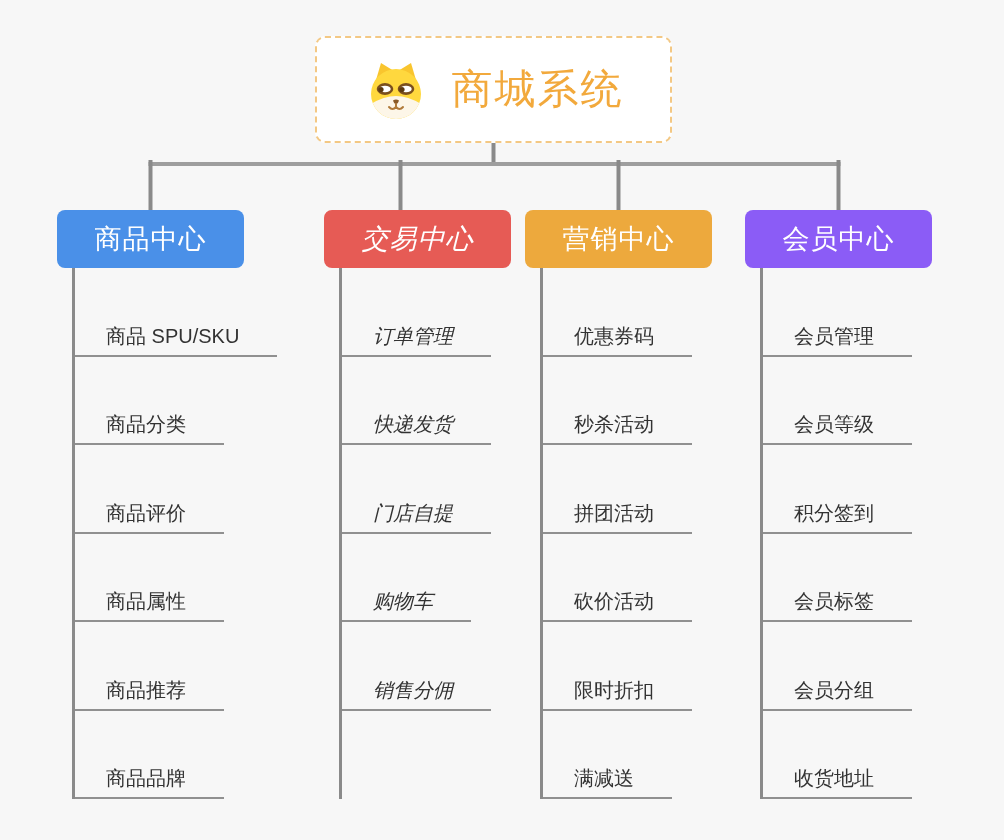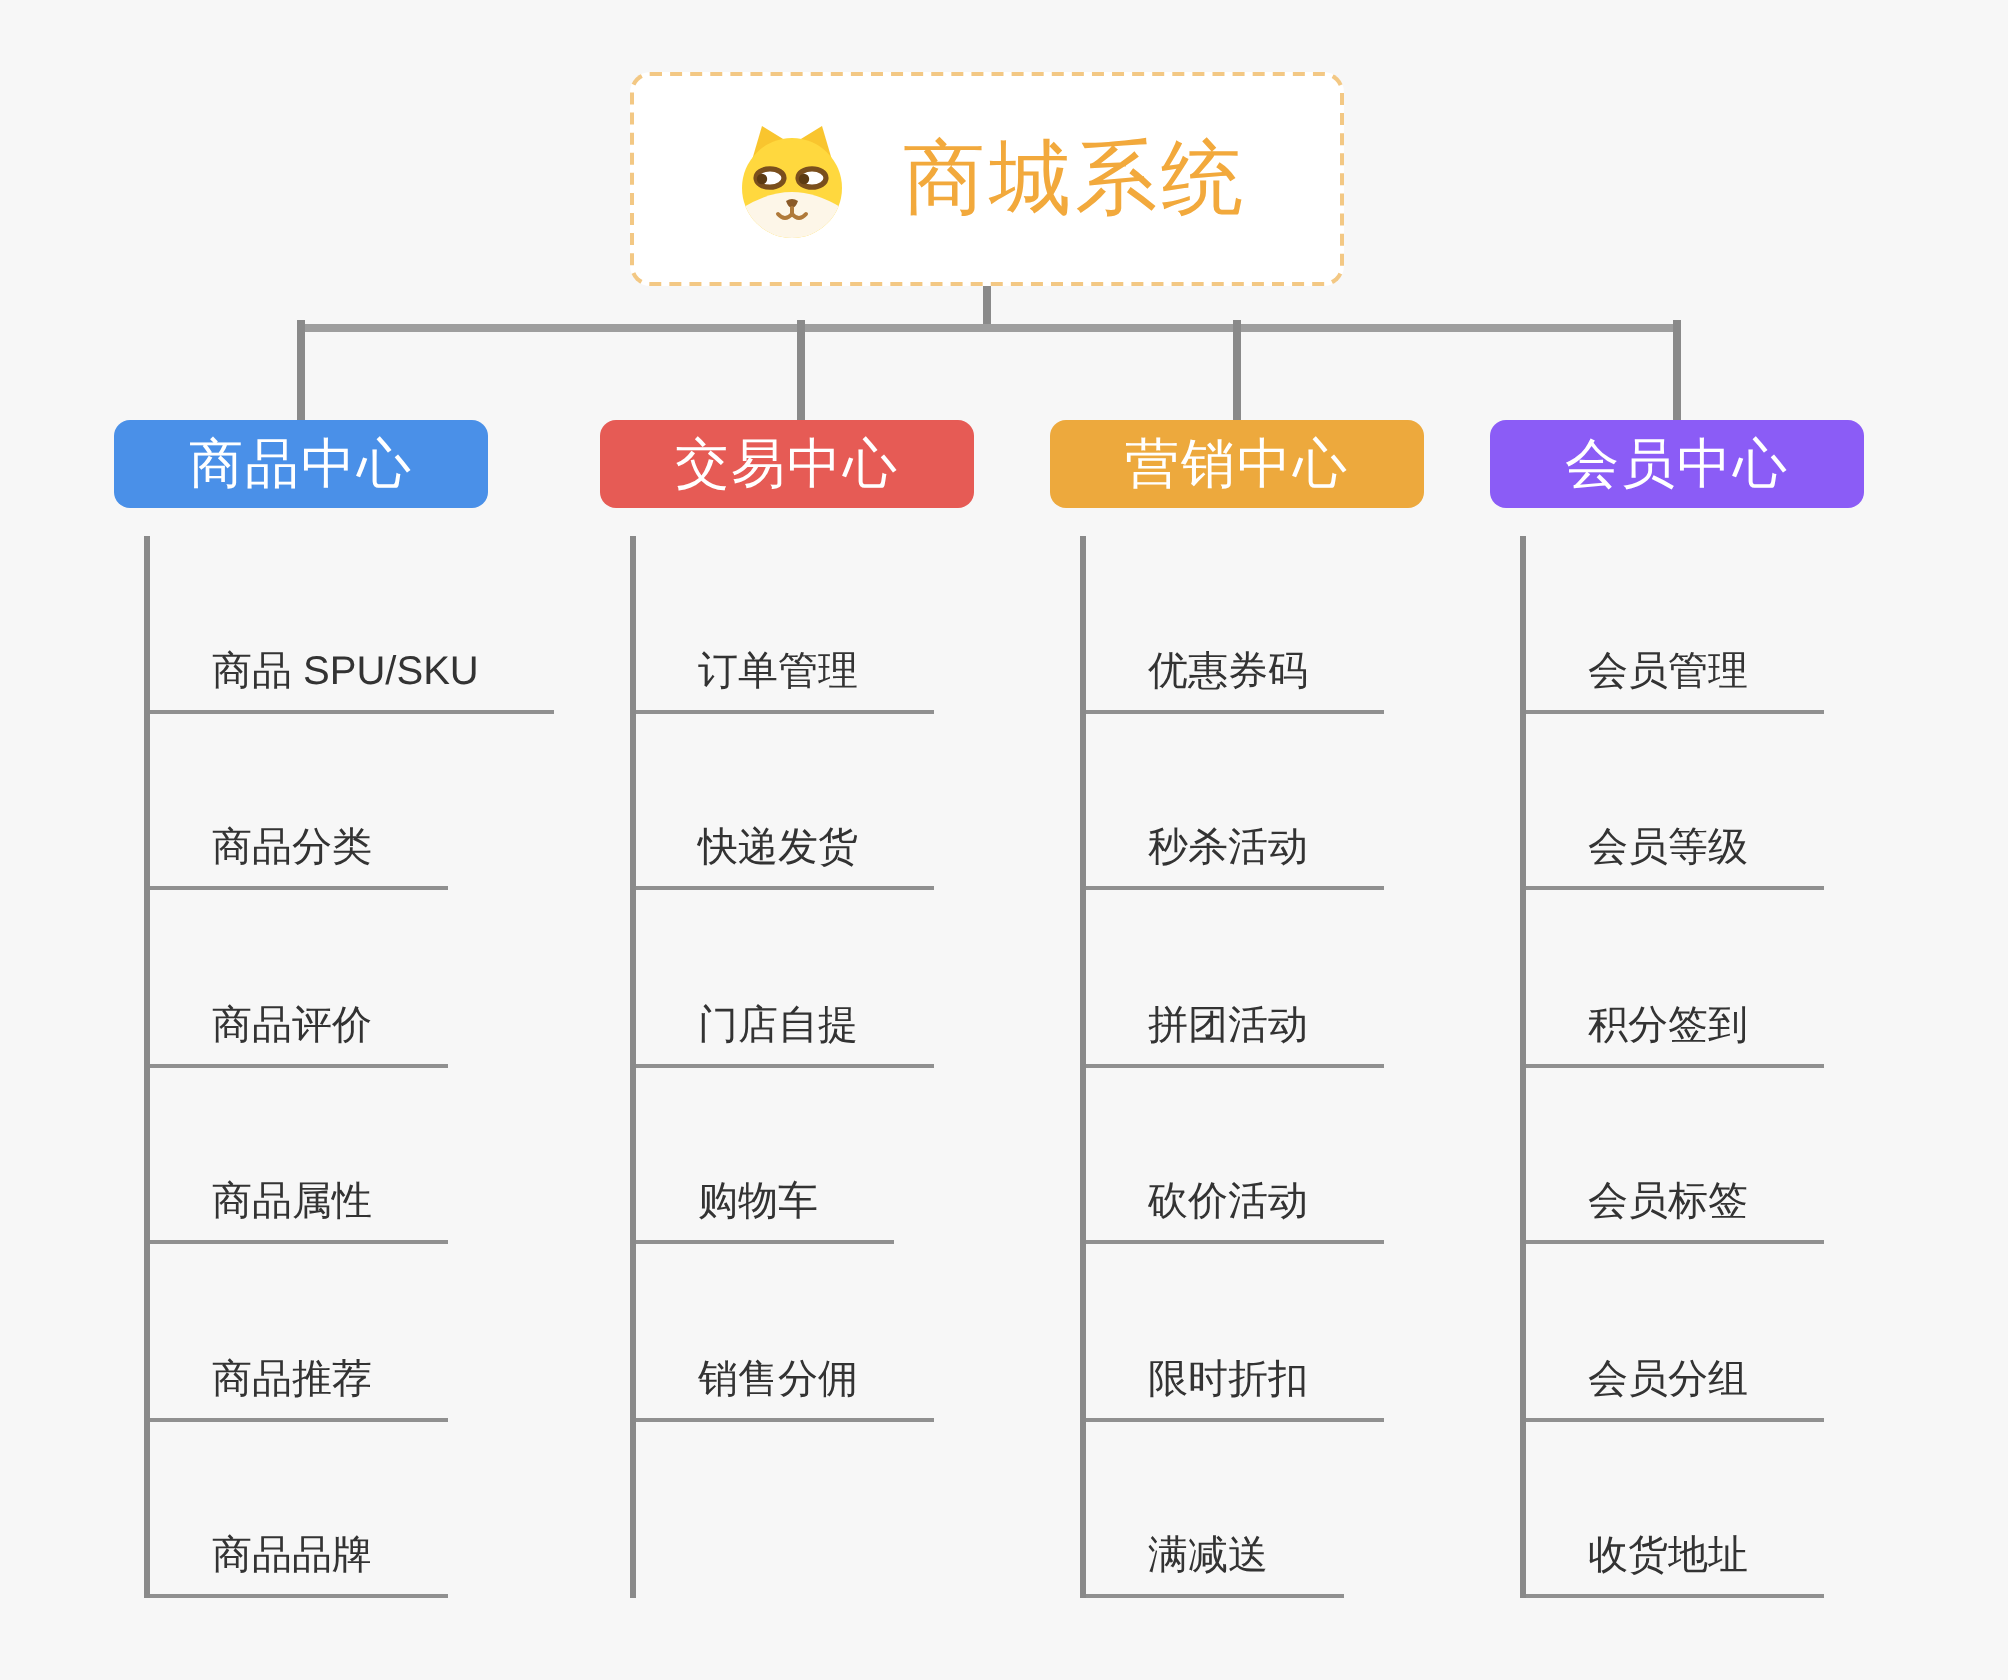--- a/index.html
+++ b/index.html
@@ -24,21 +24,21 @@
     display:flex;align-items:center;justify-content:center;gap:24px;
   }
   .root-title{
     font-size:41px;color:var(--root-text);letter-spacing:2px;font-weight:500;
     line-height:1;white-space:nowrap;
   }
   .root-icon{flex:0 0 auto;display:block;}
   
   .branch-col{position:absolute;top:210px;width:187px;}
   .branch-header{
-    position:relative;width:187px;height:44px;border-radius:8px;
+    position:relative;width:187px;height:58px;border-radius:8px;
     display:flex;align-items:center;justify-content:center;
     color:#ffffff;font-size:27px;letter-spacing:1px;white-space:nowrap;
     cursor:default;z-index:2;
   }
   .trunk{
     position:absolute;left:15px;top:58px;width:3px;height:531px;
     background:var(--connector);z-index:1;
   }
   .items{position:absolute;left:15px;top:58px;}
   .item-row{height:88.5px;display:flex;align-items:flex-end;}
@@ -103,21 +103,21 @@
             <div class="item"><span class="item-label">商品属性</span></div>
           </div>
           <div class="item-row">
             <div class="item"><span class="item-label">商品推荐</span></div>
           </div>
           <div class="item-row">
             <div class="item"><span class="item-label">商品品牌</span></div>
           </div>
         </div>
       </div>
-      <div class="branch-col" style="left: 300px;">
+      <div class="branch-col" style="left: 324px; font-style: italic;">
         <div class="branch-header" style="background: rgb(230, 91, 85);">
           <span>交易中心</span>
         </div>
         <div class="trunk"></div>
         <div class="items">
           <div class="item-row">
             <div class="item"><span class="item-label">订单管理</span></div>
           </div>
           <div class="item-row">
             <div class="item"><span class="item-label">快递发货</span></div>

